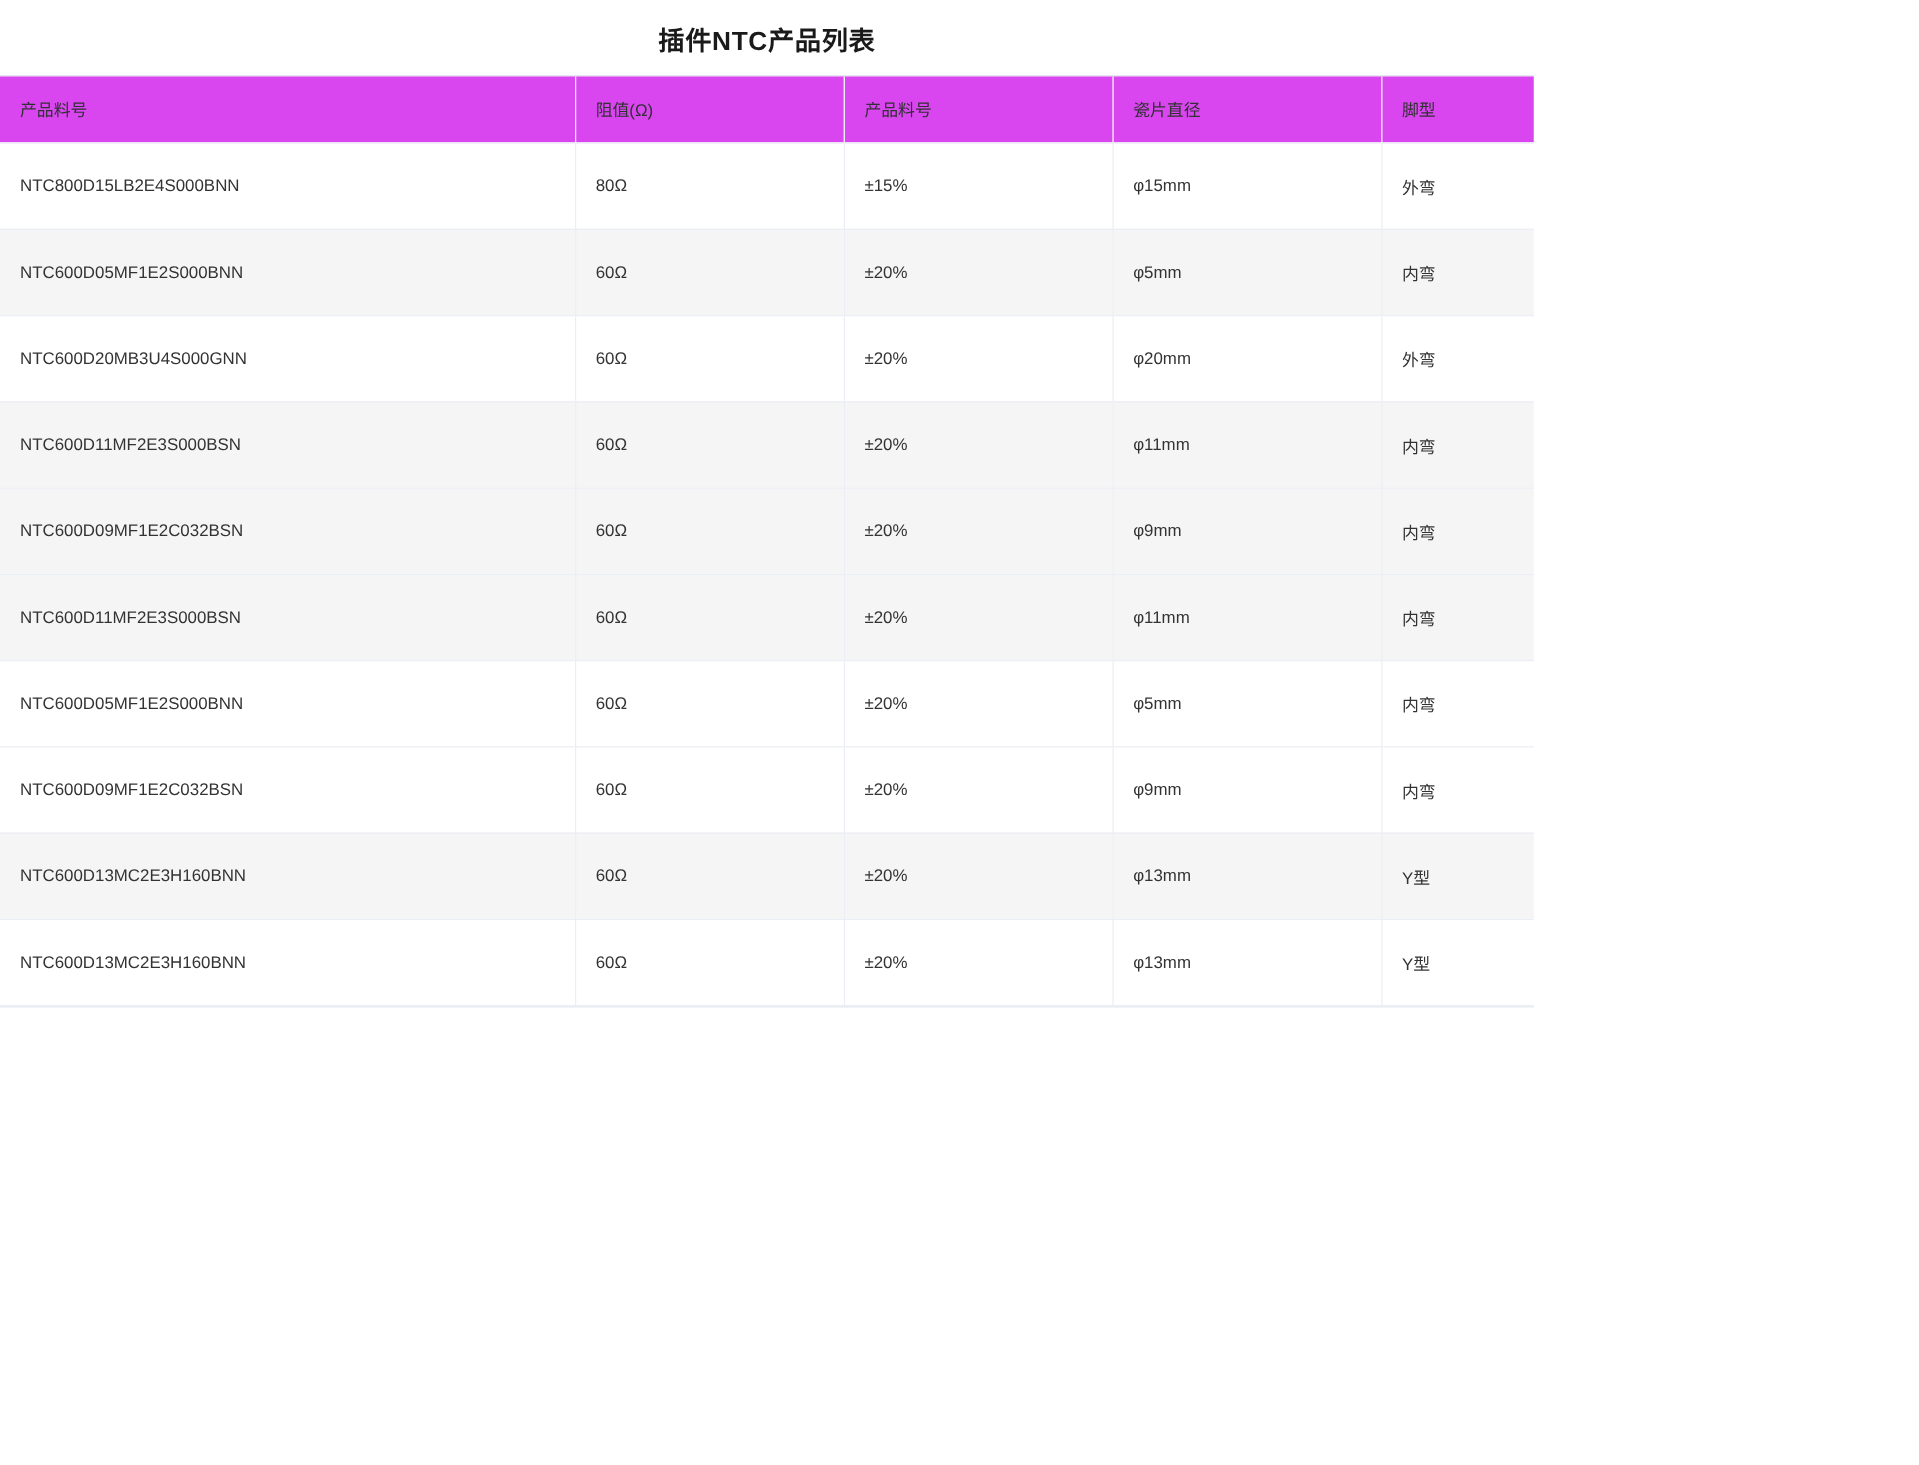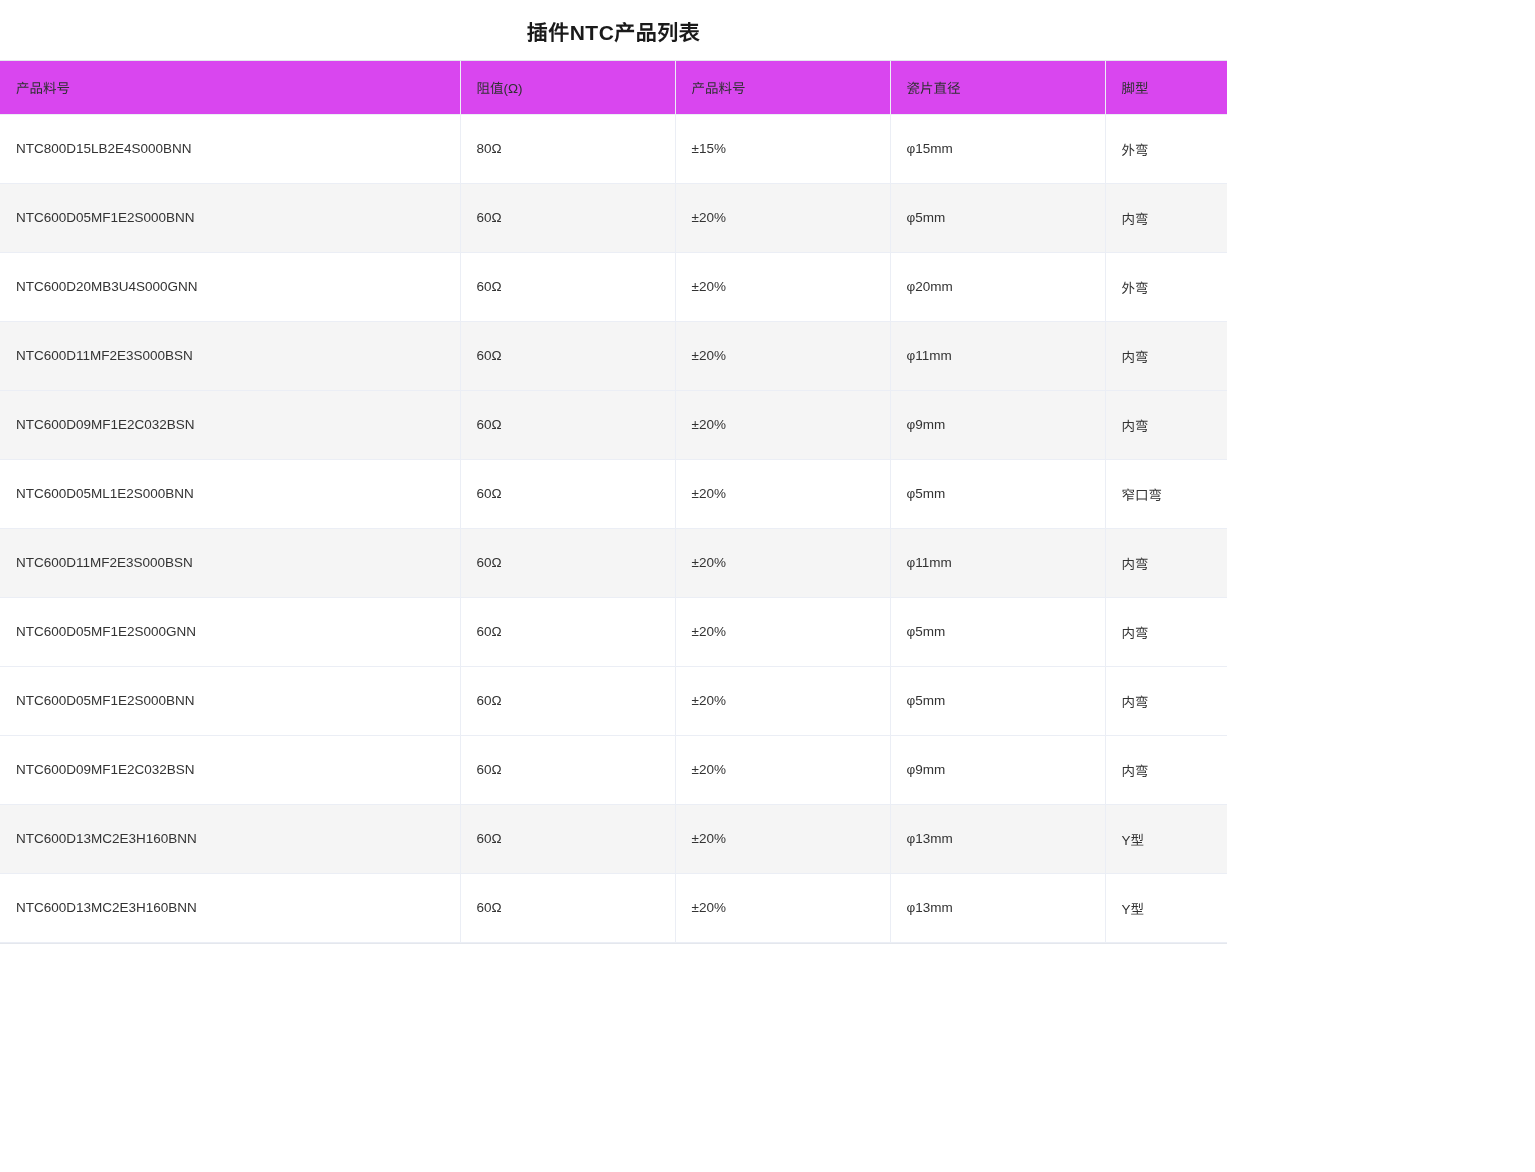--- a/index.html
+++ b/index.html
@@ -170,51 +170,25 @@
             <td>±20%</td>
             <td>φ9mm</td>
             <td>内弯</td>
             <td><span class="doc-icon"><svg width="17" height="17" viewBox="0 0 17 17" xmlns="http://www.w3.org/2000/svg">
                   <rect x="0.5" y="1.5" width="16" height="14" rx="1.5" fill="#2b2b2b"></rect>
                   <rect x="3" y="4.5" width="11" height="2" fill="#ffffff"></rect>
                   <rect x="3" y="8" width="11" height="1.6" fill="#ffffff"></rect>
                   <rect x="3" y="11" width="11" height="1.6" fill="#ffffff"></rect>
                 </svg></span></td>
           </tr>
-          <tr class="even">
-            <td>NTC600D05ML1E2S000BNN</td>
-            <td>60Ω</td>
-            <td>±20%</td>
-            <td>φ5mm</td>
-            <td>窄口弯</td>
-            <td><span class="doc-icon"><svg width="17" height="17" viewBox="0 0 17 17" xmlns="http://www.w3.org/2000/svg">
-                  <rect x="0.5" y="1.5" width="16" height="14" rx="1.5" fill="#2b2b2b"></rect>
-                  <rect x="3" y="4.5" width="11" height="2" fill="#ffffff"></rect>
-                  <rect x="3" y="8" width="11" height="1.6" fill="#ffffff"></rect>
-                  <rect x="3" y="11" width="11" height="1.6" fill="#ffffff"></rect>
-                </svg></span></td>
-          </tr>
           <tr class="odd">
             <td>NTC600D11MF2E3S000BSN</td>
             <td>60Ω</td>
             <td>±20%</td>
             <td>φ11mm</td>
-            <td>内弯</td>
-            <td><span class="doc-icon"><svg width="17" height="17" viewBox="0 0 17 17" xmlns="http://www.w3.org/2000/svg">
-                  <rect x="0.5" y="1.5" width="16" height="14" rx="1.5" fill="#2b2b2b"></rect>
-                  <rect x="3" y="4.5" width="11" height="2" fill="#ffffff"></rect>
-                  <rect x="3" y="8" width="11" height="1.6" fill="#ffffff"></rect>
-                  <rect x="3" y="11" width="11" height="1.6" fill="#ffffff"></rect>
-                </svg></span></td>
-          </tr>
-          <tr class="even">
-            <td>NTC600D05MF1E2S000GNN</td>
-            <td>60Ω</td>
-            <td>±20%</td>
-            <td>φ5mm</td>
             <td>内弯</td>
             <td><span class="doc-icon"><svg width="17" height="17" viewBox="0 0 17 17" xmlns="http://www.w3.org/2000/svg">
                   <rect x="0.5" y="1.5" width="16" height="14" rx="1.5" fill="#2b2b2b"></rect>
                   <rect x="3" y="4.5" width="11" height="2" fill="#ffffff"></rect>
                   <rect x="3" y="8" width="11" height="1.6" fill="#ffffff"></rect>
                   <rect x="3" y="11" width="11" height="1.6" fill="#ffffff"></rect>
                 </svg></span></td>
           </tr>
           <tr class="even">
             <td>NTC600D05MF1E2S000BNN</td>

